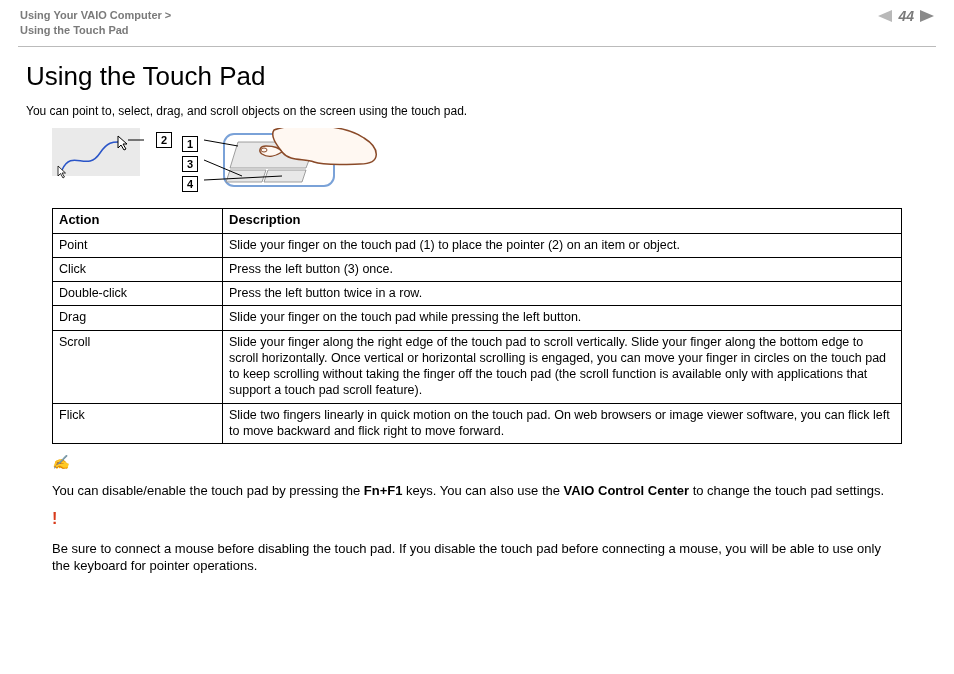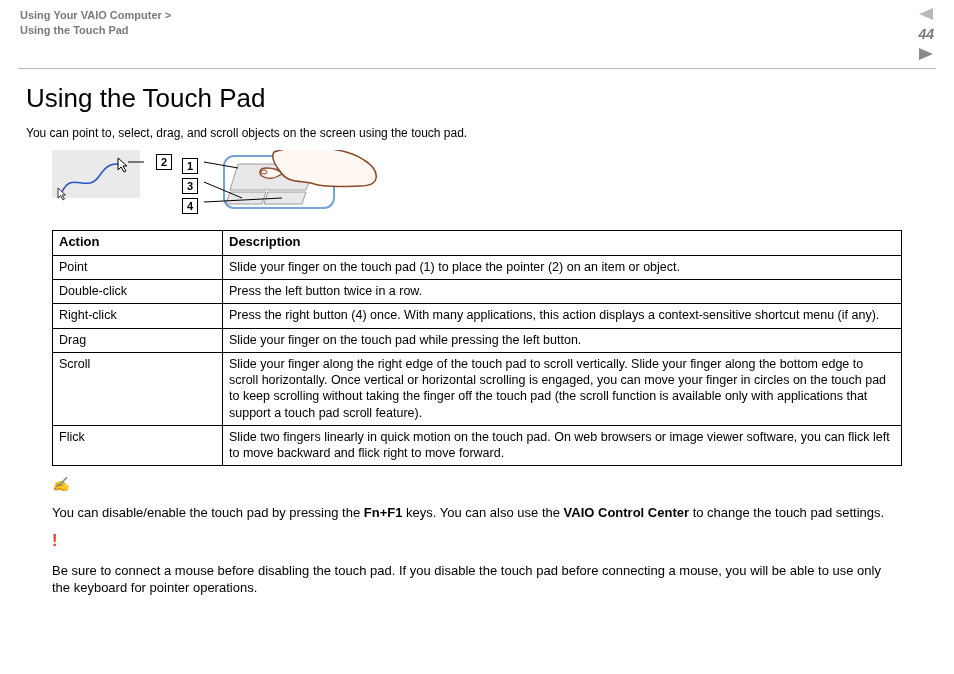--- a/index.html
+++ b/index.html
@@ -1,20 +1,20 @@
 <!DOCTYPE html>
 <html><head>
 <meta charset="utf-8">
 <style>
   * { box-sizing: border-box; margin: 0; padding: 0; }
   html, body { width: 954px; height: 674px; font-family: Arial, Helvetica, sans-serif; background: #fff; color: #000; }
   .page { padding: 8px 18px 18px 18px; }
   .header { display: flex; align-items: flex-start; justify-content: space-between; padding: 0 2px 6px 2px; }
   .breadcrumb { font-size: 11px; font-weight: bold; color: #7a7a7a; line-height: 1.35; }
-  .pagenum-wrap { display:flex; align-items:center; gap:6px; color:#7a7a7a; font-weight:bold; font-style: italic; font-size:14px;flex-direction:column; }
+  .pagenum-wrap { display:flex; align-items:center; gap:6px; color:#7a7a7a; font-weight:bold; font-style: italic; font-size:14px; }
   .arrow-svg { display:block; }
   .rule { border: none; border-top: 1px solid #bbb; margin: 2px 0 14px 0; }
   .title { font-size: 26px; font-weight: 400; margin: 6px 8px 8px 8px; }
   .intro { font-size: 12px; margin: 12px 8px 10px 8px; }
   .figure { display:flex; gap:10px; align-items:flex-start; margin: 0 0 8px 34px; }
   .fig-left { }
   .fig-right { display:flex; align-items:center; gap:6px; }
   .callout-col { display:flex; flex-direction:column; gap:4px; }
   .callout { width:16px; height:16px; border:1.5px solid #000; display:flex; align-items:center; justify-content:center; font-size:11px; font-weight:bold; background:#fff; }
   .tbl-wrap { margin: 0 34px 10px 34px; }
@@ -111,26 +111,26 @@
           <th>Action</th>
           <th>Description</th>
         </tr>
       </thead>
       <tbody>
         <tr>
             <td>Point</td>
             <td>Slide your finger on the touch pad (1) to place the pointer (2) on an item or object.</td>
           </tr>
         <tr>
+            <td>Click</td>
+            <td>Press the left button (3) once.</td>
+          </tr>
+        <tr>
             <td>Double-click</td>
             <td>Press the left button twice in a row.</td>
-          </tr>
-        <tr>
-            <td>Right-click</td>
-            <td>Press the right button (4) once. With many applications, this action displays a context-sensitive shortcut menu (if any).</td>
           </tr>
         <tr>
             <td>Drag</td>
             <td>Slide your finger on the touch pad while pressing the left button.</td>
           </tr>
         <tr>
             <td>Scroll</td>
             <td>Slide your finger along the right edge of the touch pad to scroll vertically. Slide your finger along the bottom edge to scroll horizontally. Once vertical or horizontal scrolling is engaged, you can move your finger in circles on the touch pad to keep scrolling without taking the finger off the touch pad (the scroll function is available only with applications that support a touch pad scroll feature).</td>
           </tr>
         <tr>

